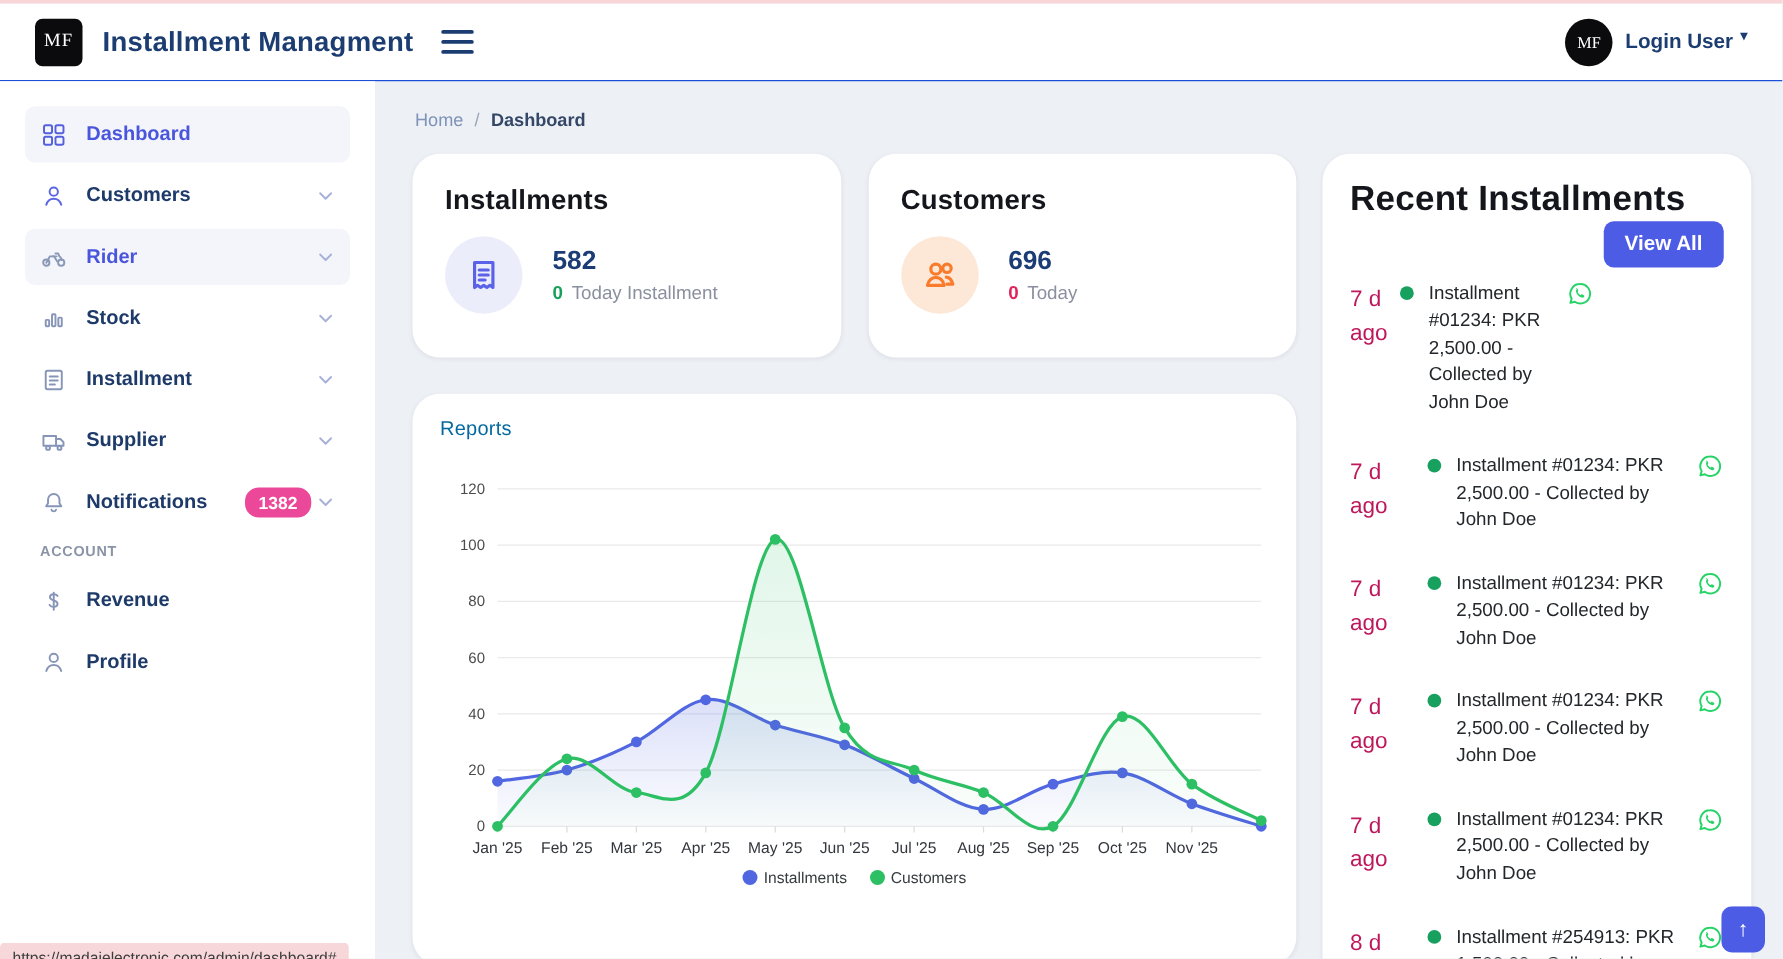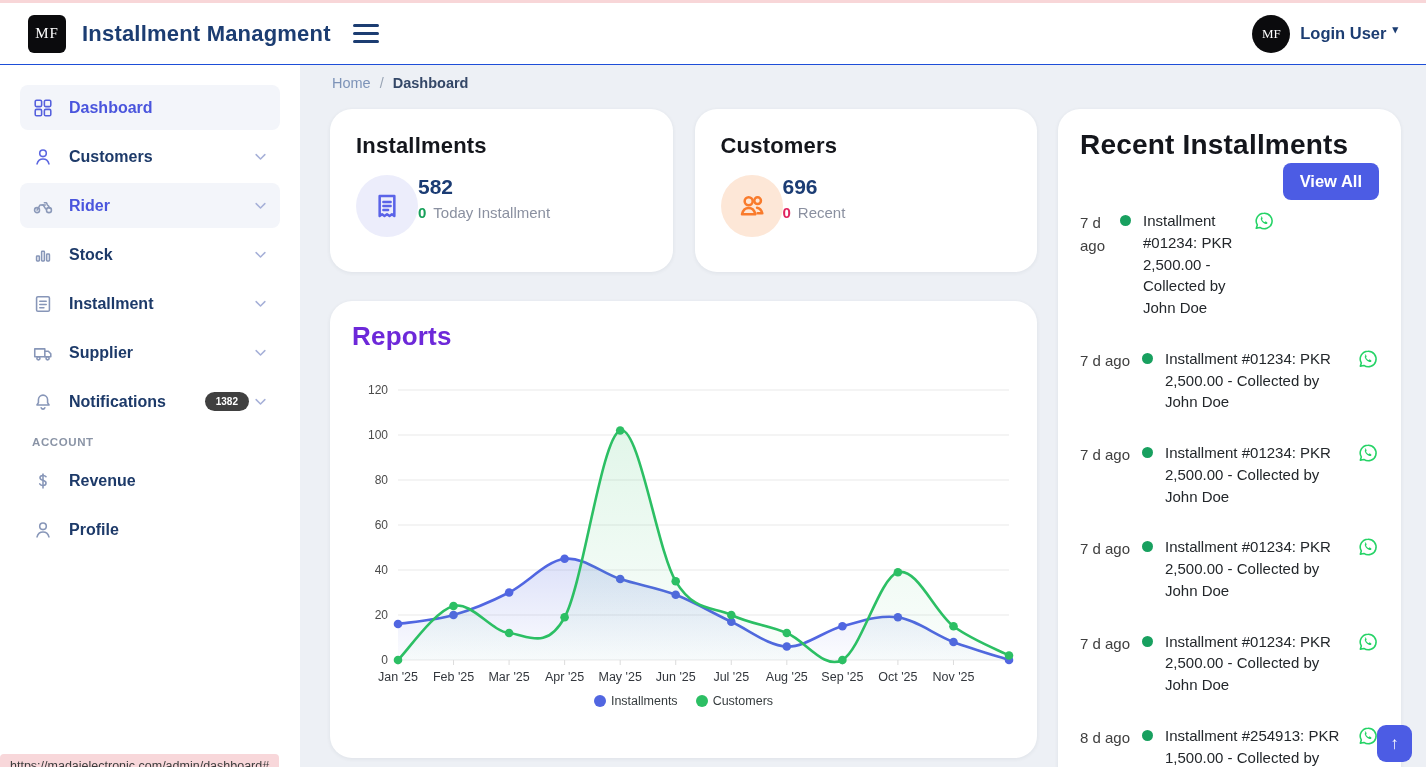--- a/index.html
+++ b/index.html
@@ -17,56 +17,56 @@
   .login-user{color:#1c3d72;font-size:16.5px;font-weight:700;display:flex;align-items:flex-start;gap:6px;cursor:pointer}
   .caret{font-size:11px;line-height:1}
 
   .layout{display:flex;height:702px}
   .sidebar{width:300px;background:#fff;padding:20px 20px 0 20px;flex-shrink:0}
   .side-item{display:flex;align-items:center;height:45px;padding:0 12px;border-radius:8px;margin-bottom:4px;cursor:pointer;color:#1d3a69}
   .side-item.active{background:#f3f5fa;color:#4a55dd}
   .s-icon{width:22px;height:22px;margin-right:15px;color:#8796b8;display:flex;align-items:center;justify-content:center}
   .side-item.active .s-icon{color:#5560dd}
   .side-label{font-size:16px;font-weight:600;flex:1}
-  .badge{background:#404040;color:#fff;font-size:10px;font-weight:700;padding:4px 11px;border-radius:11px;margin-right:4px}
+  .badge{background:#ec4899;color:#fff;font-size:14px;font-weight:700;padding:4px 11px;border-radius:11px;margin-right:4px}
   .chev{color:#a6b0d8;display:flex}
   .section-label{color:#8a94a6;font-size:11.5px;font-weight:700;letter-spacing:.6px;margin:12px 0 10px 12px}
 
   .main{flex:1;padding:8px 25px 0 30px;overflow:hidden}
-  .breadcrumb{display:flex;gap:9px;font-size:14.5px;margin:2px 0 18px 2px;align-items:center}
+  .breadcrumb{display:flex;gap:9px;font-size:14.5px;margin:16px 0 18px 2px;align-items:center}
   .crumb-home{color:#7d93b8;cursor:pointer}
   .crumb-sep{color:#9aa5b5}
   .crumb-current{color:#344767;font-weight:600}
 
   .content-grid{display:grid;grid-template-columns:707px 343px;gap:21px;align-items:start}
   .card{background:#fff;border-radius:22px;box-shadow:0 1px 4px rgba(30,41,59,.07)}
   .stats-row{display:grid;grid-template-columns:1fr 1fr;gap:22px;margin-bottom:29px}
   .stat-card{height:163px;padding:24px 26px}
   .stat-title{font-size:22px;font-weight:600;color:#14161c;letter-spacing:.2px}
-  .stat-body{display:flex;align-items:flex-start;margin-top:16px;}
+  .stat-body{display:flex;align-items:center;margin-top:16px;gap:24px}
   .stat-icon-circle{width:62px;height:62px;border-radius:50%;display:flex;align-items:center;justify-content:center;flex-shrink:0}
   .stat-value{font-size:21px;font-weight:700;color:#1b3c74}
   .stat-sub{font-size:15px;color:#8a90a0;margin-top:5px}
   .stat-sub b{font-weight:700;margin-right:7px}
 
   .chart-card{padding:20px 22px;height:457px}
-  .chart-title{font-size:26px;font-weight:700;color:#6d28d9;letter-spacing:.2px}
+  .chart-title{font-size:16px;font-weight:400;color:#0369a1;letter-spacing:.2px}
   #chart-svg{margin-top:26px;display:block}
   #chart-svg text{font-family:"Liberation Sans",sans-serif}
   .legend{display:flex;justify-content:center;gap:18px;margin-top:2px}
   .legend-item{display:flex;align-items:center;gap:5px;font-size:12.5px;color:#373d3f;cursor:pointer}
   .legend-dot{width:12px;height:12px;border-radius:50%}
 
   .recent-card{padding:20px 22px;min-height:700px}
   .recent-title{font-size:28px;font-weight:600;color:#14161c;letter-spacing:.2px}
   .viewall-row{display:flex;justify-content:flex-end;margin-top:2px}
   .viewall-btn{background:#4c5ce4;color:#fff;border:none;border-radius:8px;font-size:16.5px;font-weight:600;padding:9px 17px;cursor:pointer;font-family:"Liberation Sans",sans-serif}
   .recent-list{margin-top:10px}
   .recent-item{display:flex;margin-bottom:29px}
-  .r-time{width:56px;flex-shrink:0;font-size:15px;color:#404040;padding-top:2px;line-height:1.5}
+  .r-time{width:56px;flex-shrink:0;font-size:18px;color:#be185d;padding-top:2px;line-height:1.5}
   .r-dot{width:11px;height:11px;border-radius:50%;background:#18a05f;flex-shrink:0;margin:5px 12px 0 6px}
   .r-text{font-size:15px;line-height:1.45;color:#23272b;flex:1}
   .r-wa{width:22px;height:22px;flex-shrink:0;margin-left:8px;cursor:pointer}
   .recent-item.narrow .r-time{width:34px}
   .recent-item.narrow .r-text{flex:0 0 102px}
 
   .status-url{position:fixed;left:0;bottom:-11px;background:#f8d7da;color:#3c3c3c;font-size:12.5px;padding:5px 10px;border-radius:4px}
   .scroll-top{position:fixed;right:14px;bottom:5px;width:35px;height:37px;background:#4c5ce4;border:none;border-radius:9px;color:#fff;display:flex;align-items:center;justify-content:center;font-size:17px;cursor:pointer}
 </style>
 </head>
@@ -271,21 +271,21 @@
       <div class="stat-icon-circle" style="background: rgb(253, 231, 215); color: rgb(249, 123, 44);">
                   <svg width="32" height="32" viewBox="0 0 24 24" fill="none" stroke="currentColor" stroke-width="1.9" stroke-linecap="round" stroke-linejoin="round">
                     <circle cx="9.5" cy="8.5" r="3"></circle>
                     <circle cx="16.2" cy="8" r="2.5"></circle>
                     <path d="M4.5 18.2c.7-3.1 2.6-4.7 5-4.7s4.3 1.6 5 4.7z"></path>
                     <path d="M15.8 13.3c2 .3 3.3 1.7 3.9 4.2h-3.5"></path>
                   </svg>
                 </div>
       <div>
         <div class="stat-value">696</div>
-        <div class="stat-sub"><b style="color: rgb(224, 36, 94);">0</b><span>Recent</span></div>
+        <div class="stat-sub"><b style="color: rgb(224, 36, 94);">0</b><span>Today</span></div>
       </div>
     </div>
   </div>
 </div>
 
         <div class="card chart-card">
           <div class="chart-title">Reports</div>
           <svg id="chart-svg" width="663" height="314" viewBox="0 0 663 314">
               <defs>
                 <linearGradient id="grad0" x1="0" y1="0" x2="0" y2="1">

